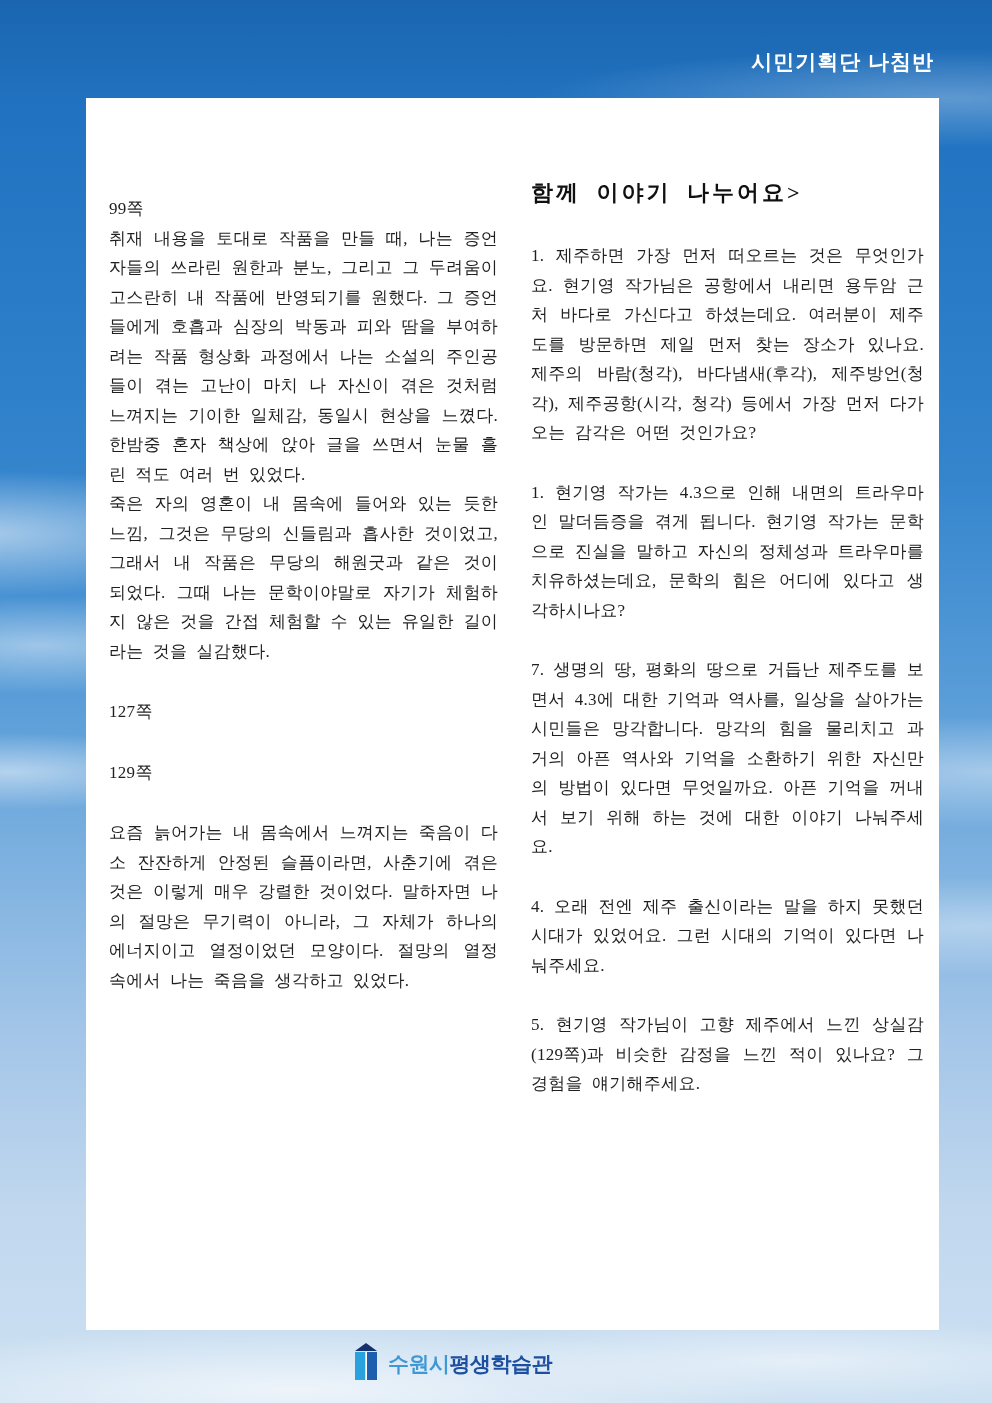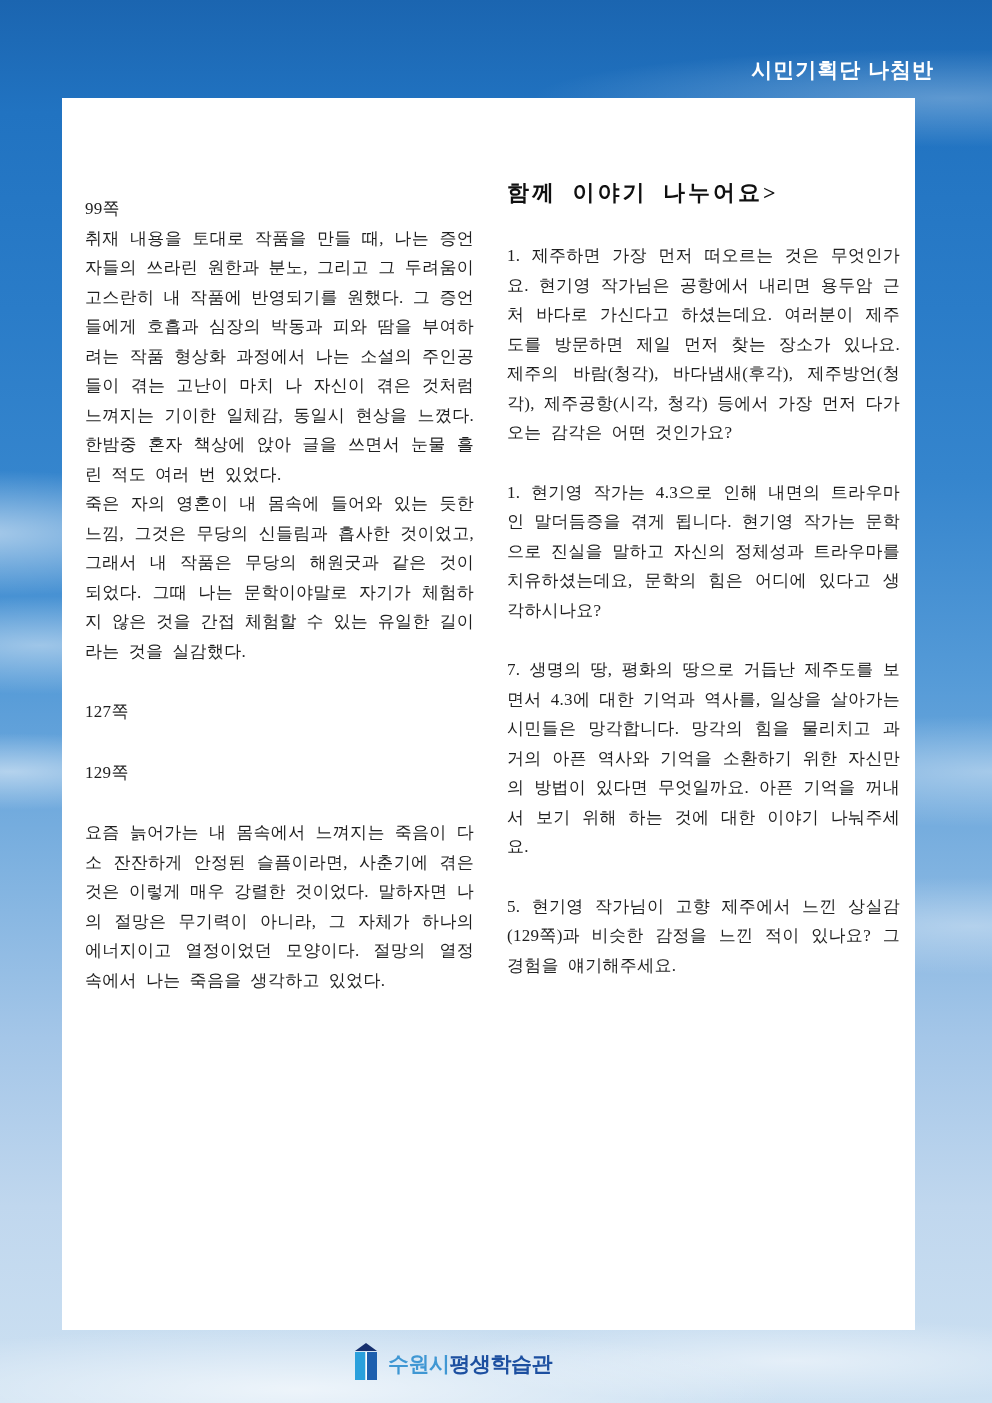--- a/index.html
+++ b/index.html
@@ -11,26 +11,26 @@
       radial-gradient(ellipse 360px 70px at 4% 46%, rgba(255,255,255,.45), transparent 70%),
       radial-gradient(ellipse 300px 55px at 1% 55%, rgba(255,255,255,.5), transparent 70%),
       radial-gradient(ellipse 500px 80px at 100% 55%, rgba(255,255,255,.4), transparent 70%),
       radial-gradient(ellipse 420px 70px at 98% 66%, rgba(255,255,255,.35), transparent 70%),
       radial-gradient(ellipse 600px 70px at 96% 7%, rgba(255,255,255,.28), transparent 70%),
       radial-gradient(ellipse 700px 90px at 30% 99%, rgba(255,255,255,.65), transparent 70%),
       radial-gradient(ellipse 500px 60px at 80% 97%, rgba(255,255,255,.5), transparent 70%),
       linear-gradient(180deg,#1b65b0 0%,#2173c1 8%,#2a7cc8 22%,#3585cd 34%,#549ad7 48%,#7fb2e0 62%,#a4c6e8 74%,#c0d7ee 86%,#cde1f2 100%);
   }
   .header-label{
-    position:absolute;top:56px;right:58px;
+    position:absolute;top:48px;right:58px;
     font-family:"Liberation Sans",sans-serif;font-weight:bold;font-size:21px;
     color:#ffffff;letter-spacing:1px;
   }
   .card{
-    position:absolute;left:62px;top:98px;width:853px;height:1232px;
+    position:absolute;left:86px;top:98px;width:853px;height:1232px;
     background:#ffffff;
   }
   .col{position:absolute;color:#1f1f1f;}
   .col-left{left:23px;top:96px;width:389px;}
   .col-right{left:445px;top:80px;width:393px;}
   .body-text,.page-ref,.question{
     font-size:17px;line-height:29.5px;letter-spacing:.3px;word-spacing:4.5px;
     text-align:justify;white-space:pre-wrap;margin:0;
   }
   .page-ref{display:block;text-align:left;}
@@ -76,20 +76,21 @@
       <div class="section">
         <p class="body-text">요즘 늙어가는 내 몸속에서 느껴지는 죽음이 다소 잔잔하게 안정된 슬픔이라면, 사춘기에 겪은 것은 이렇게 매우 강렬한 것이었다. 말하자면 나의 절망은 무기력이 아니라, 그 자체가 하나의 에너지이고 열정이었던 모양이다. 절망의 열정 속에서 나는 죽음을 생각하고 있었다.</p>
       </div>
     </div>
 
     <div class="col col-right">
       <h2 class="heading">함께 이야기 나누어요&gt;</h2>
       <p class="question">1. 제주하면 가장 먼저 떠오르는 것은 무엇인가요. 현기영 작가님은 공항에서 내리면 용두암 근처 바다로 가신다고 하셨는데요. 여러분이 제주도를 방문하면 제일 먼저 찾는 장소가 있나요. 제주의 바람(청각), 바다냄새(후각), 제주방언(청각), 제주공항(시각, 청각) 등에서 가장 먼저 다가오는 감각은 어떤 것인가요?</p>
       <p class="question">1. 현기영 작가는 4.3으로 인해 내면의 트라우마인 말더듬증을 겪게 됩니다. 현기영 작가는 문학으로 진실을 말하고 자신의 정체성과 트라우마를 치유하셨는데요, 문학의 힘은 어디에 있다고 생각하시나요?</p>
       <p class="question">7. 생명의 땅, 평화의 땅으로 거듭난 제주도를 보면서 4.3에 대한 기억과 역사를, 일상을 살아가는 시민들은 망각합니다. 망각의 힘을 물리치고 과거의 아픈 역사와 기억을 소환하기 위한 자신만의 방법이 있다면 무엇일까요. 아픈 기억을 꺼내서 보기 위해 하는 것에 대한 이야기 나눠주세요.</p>
+      <p class="question">4. 오래 전엔 제주 출신이라는 말을 하지 못했던 시대가 있었어요. 그런 시대의 기억이 있다면 나눠주세요.</p>
       <p class="question">5. 현기영 작가님이 고향 제주에서 느낀 상실감 (129쪽)과 비슷한 감정을 느낀 적이 있나요? 그 경험을 얘기해주세요.</p>
     </div>
 
   </div>
 
   <div class="footer">
 
     <div class="logo">
       <span>
         <svg width="30" height="40" viewBox="0 0 30 40">

